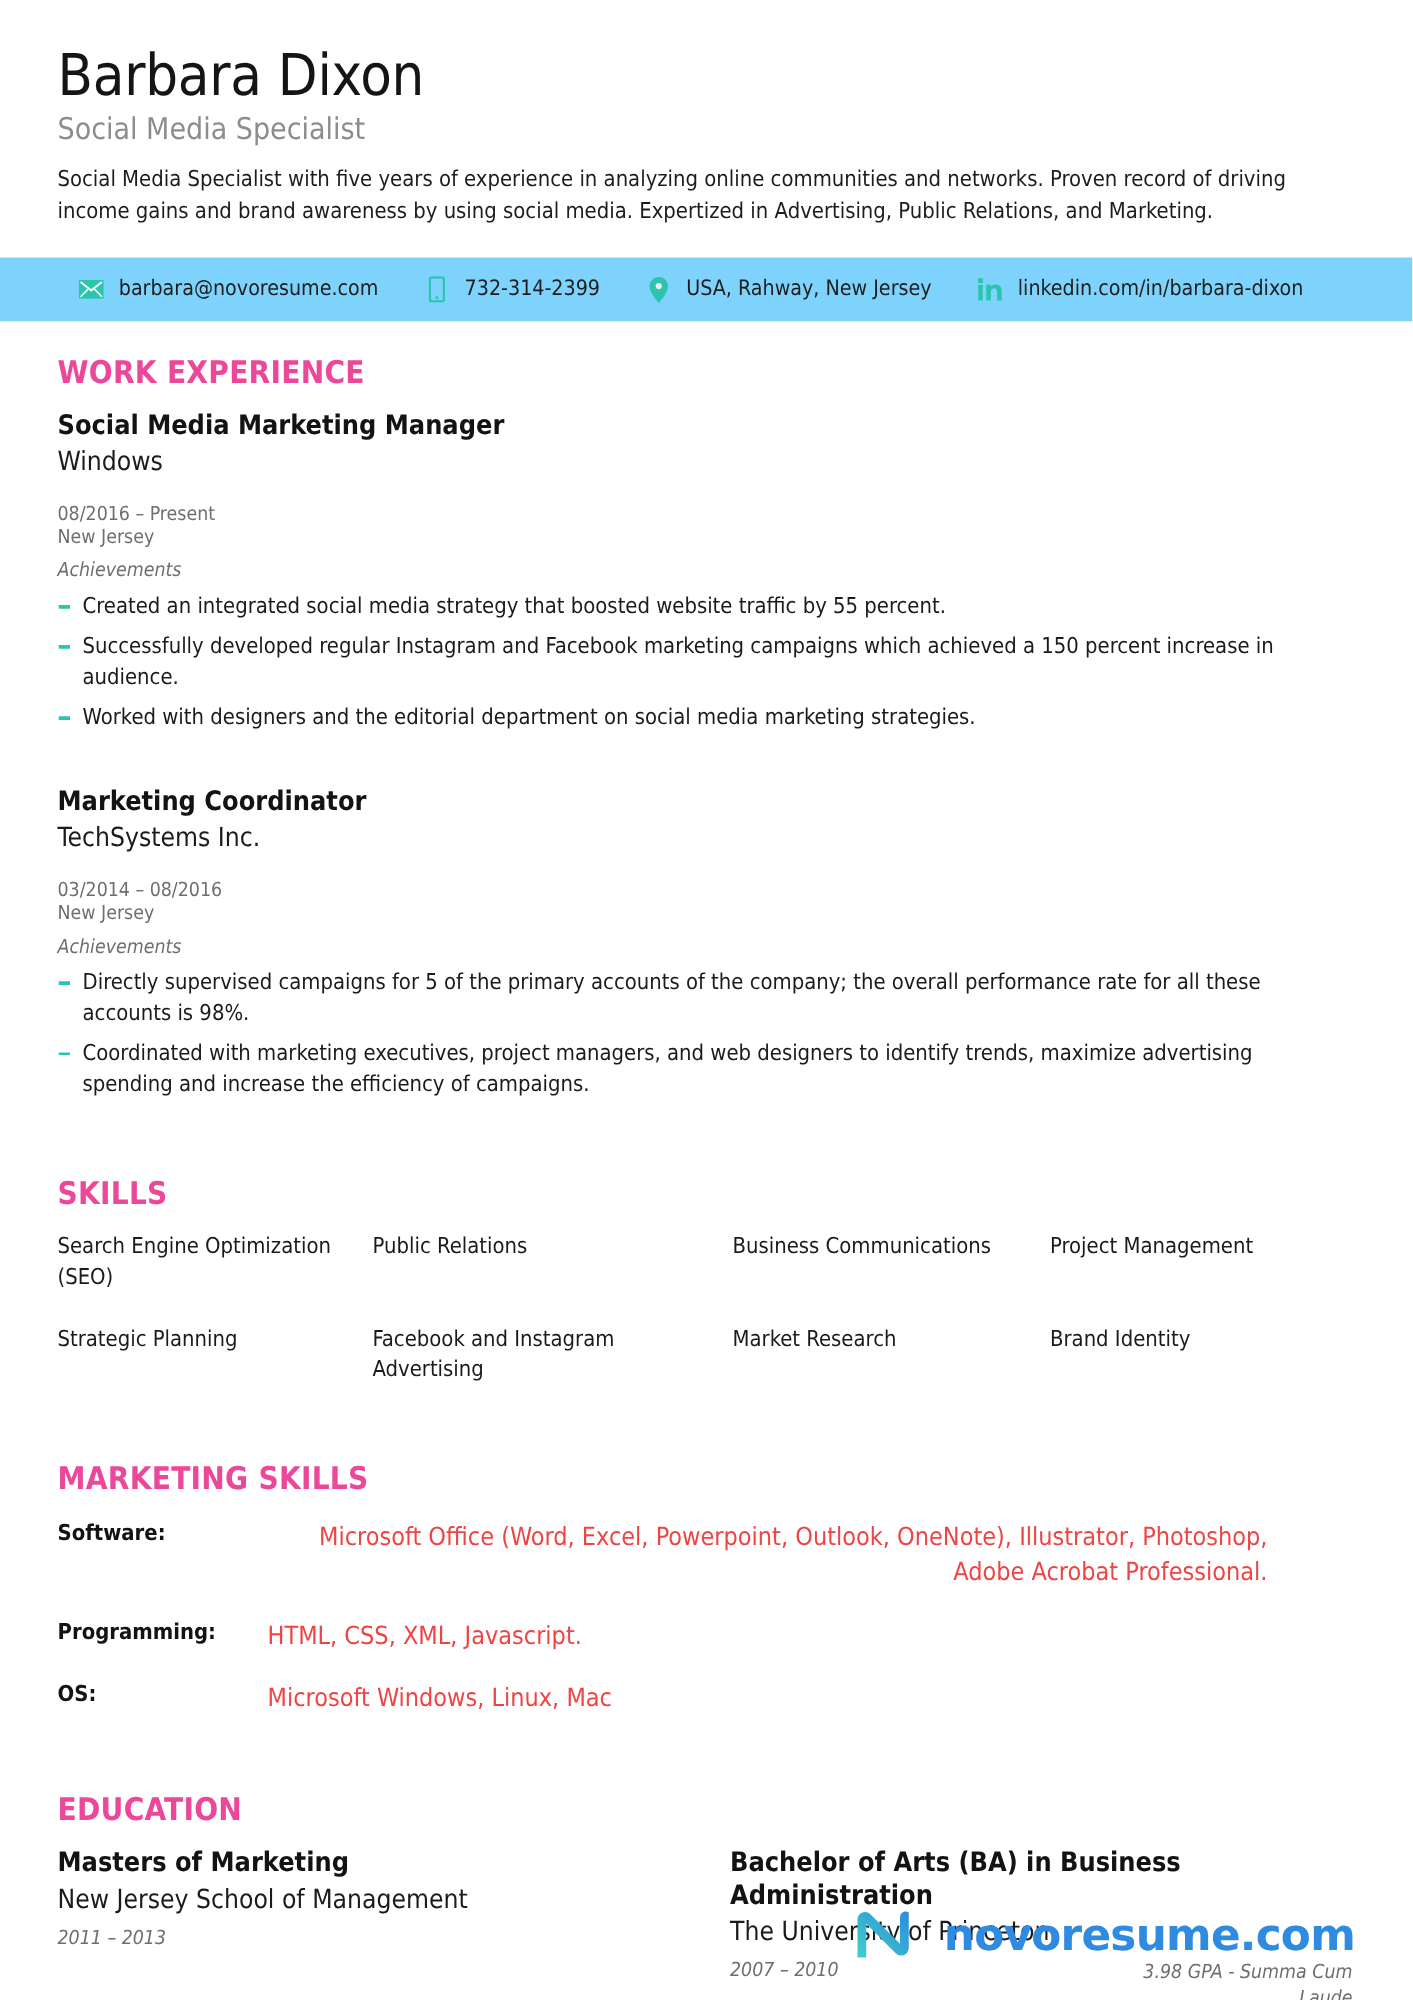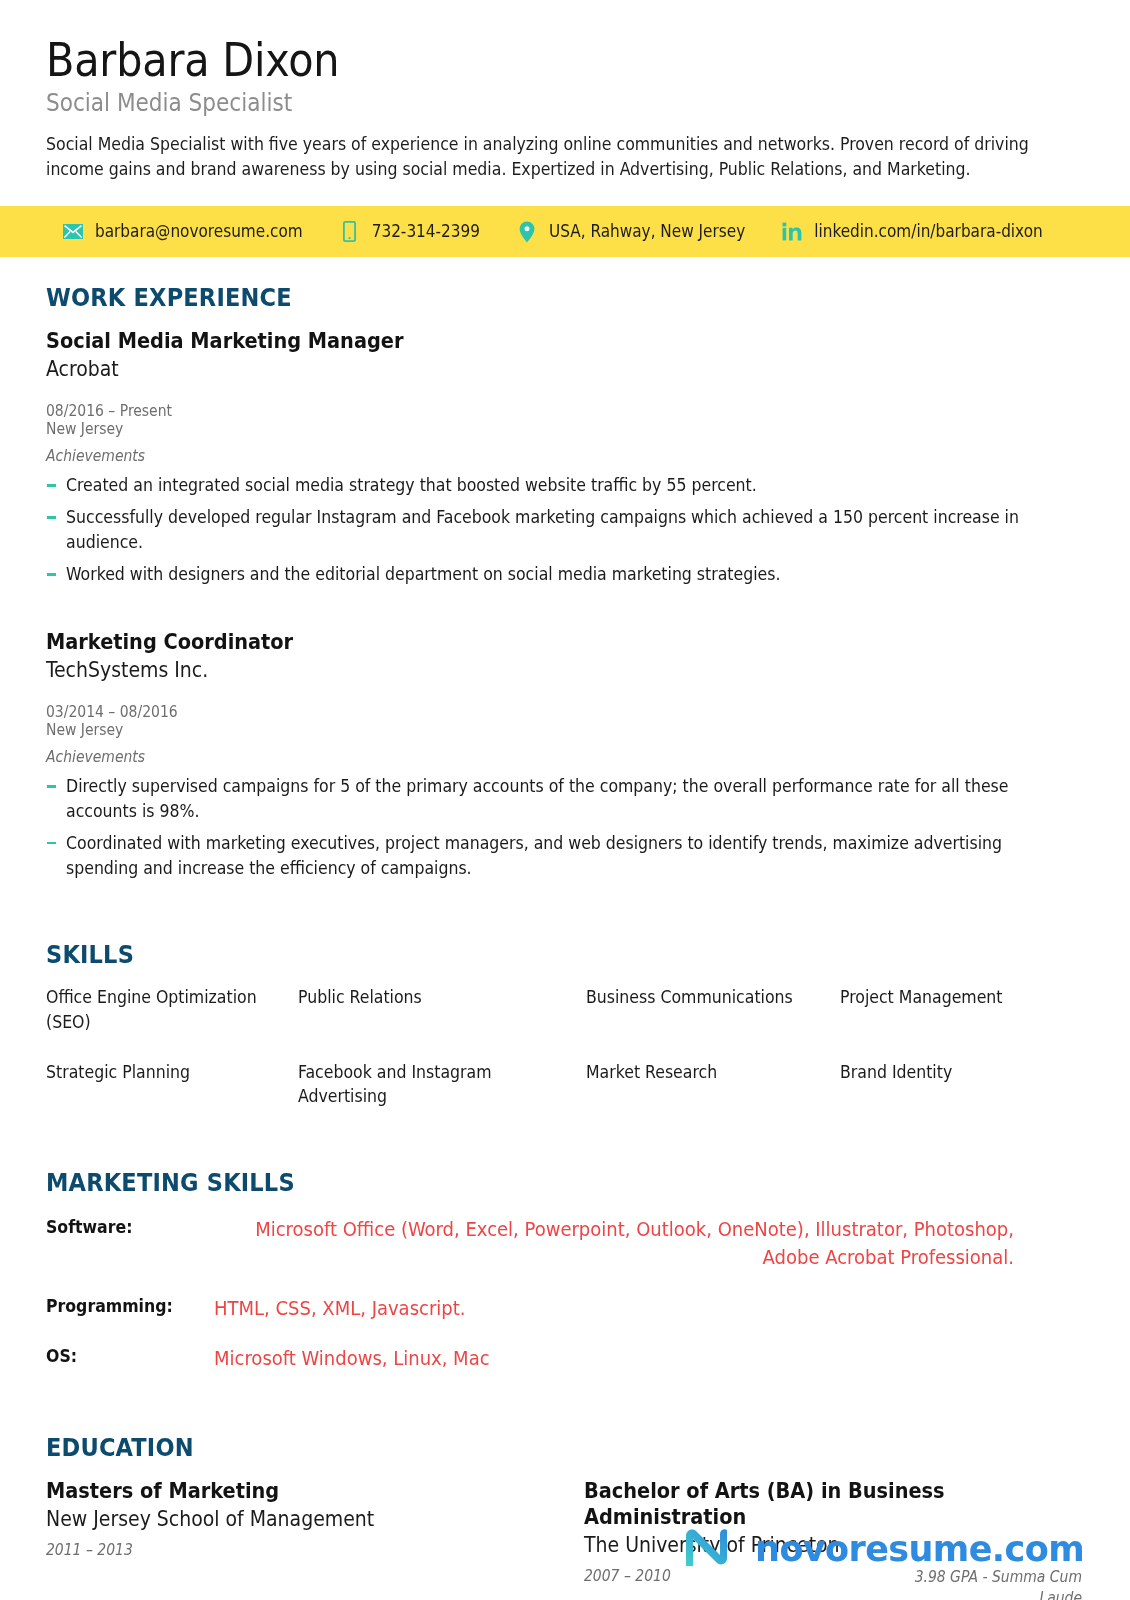--- a/index.html
+++ b/index.html
@@ -46,21 +46,21 @@
     font-size: 17.5px;
     line-height: 1.45;
     color: #1d1d1d;
     max-width: 1000px;
     margin: 0;
   }
 
   
   .contact-bar {
     margin-top: 24px;
-    background: #fde047;
+    background: #7dd3fc;
     height: 51px;
     display: flex;
     align-items: center;
     padding-left: 62px;
     box-sizing: border-box;
   }
   .contact-item {
     display: flex;
     align-items: center;
     margin-right: 36px;
@@ -75,21 +75,21 @@
     width: 22px;
     height: 22px;
     margin-right: 11px;
     flex: none;
   }
   .contact-item .c-txt { line-height: 1; }
 
   
   .body-wrap { padding: 0 46px; }
   .sec-title {
-    color: #0c4a6e;
+    color: #ec4899;
     font-size: 25px;
     font-weight: 700;
     letter-spacing: 0.2px;
     text-transform: uppercase;
     margin: 0;
   }
   .sec-workexp { margin-top: 26px; }
   .sec-skills { margin-top: 60px; }
   .sec-mkskills { margin-top: 60px; }
   .sec-education { margin-top: 60px; }
@@ -298,21 +298,21 @@
 
   </div>
 
   <div class="body-wrap">
 
     <div class="sec-workexp">
       <div class="sec-title">WORK EXPERIENCE</div>
 
       <div class="job">
         <div class="job-pos">Social Media Marketing Manager</div>
-        <div class="job-company">Acrobat</div>
+        <div class="job-company">Windows</div>
         <div class="job-meta">
           <span>08/2016 – Present</span>
           <span>New Jersey</span>
         </div>
         <div class="ach-label">Achievements</div>
         <ul class="bullets">
           <li>Created an integrated social media strategy that boosted website traffic by 55 percent.</li>
           <li>Successfully developed regular Instagram and Facebook marketing campaigns which achieved a 150 percent increase in audience.</li>
           <li>Worked with designers and the editorial department on social media marketing strategies.</li>
         </ul>
@@ -329,21 +329,21 @@
         <ul class="bullets">
           <li>Directly supervised campaigns for 5 of the primary accounts of the company; the overall performance rate for all these accounts is 98%.</li>
           <li>Coordinated with marketing executives, project managers, and web designers to identify trends, maximize advertising spending and increase the efficiency of campaigns.</li>
         </ul>
       </div>
     </div>
 
     <div class="sec-skills">
       <div class="sec-title">SKILLS</div>
       <div class="skills-grid">
-        <div class="skill-cell">Office Engine Optimization (SEO)</div>
+        <div class="skill-cell">Search Engine Optimization (SEO)</div>
         <div class="skill-cell">Public Relations</div>
         <div class="skill-cell">Business Communications</div>
         <div class="skill-cell">Project Management</div>
         <div class="skill-cell">Strategic Planning</div>
         <div class="skill-cell">Facebook and Instagram Advertising</div>
         <div class="skill-cell">Market Research</div>
         <div class="skill-cell">Brand Identity</div>
       </div>
     </div>
 

